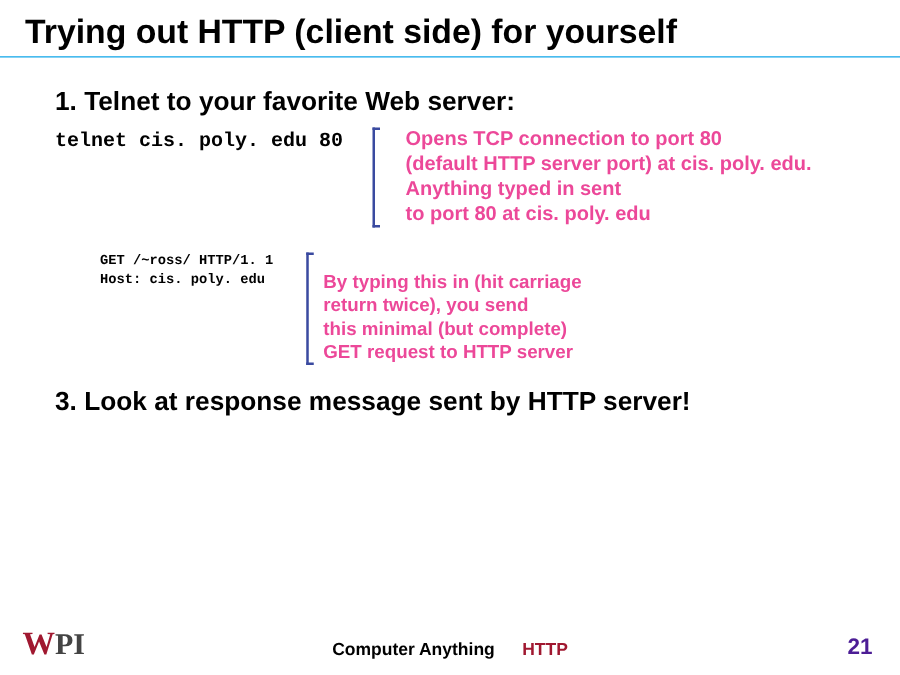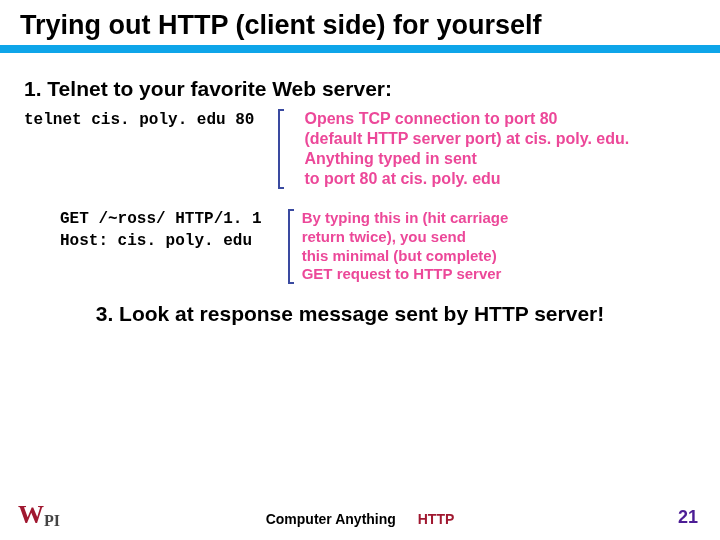--- a/index.html
+++ b/index.html
@@ -6,29 +6,29 @@
   body {
     width: 720px;
     height: 540px;
     background: #ffffff;
     font-family: "Comic Sans MS", cursive, sans-serif;
     position: relative;
     overflow: hidden;
   }
   .title-bar {
     padding: 10px 20px 4px 20px;
-    border-bottom: 8px solid #0ea5e9;
+    border-bottom: 1px solid #0ea5e9;
   }
   .title {
     font-size: 27px;
     font-weight: bold;
     color: #000;
   }
   .content {
-    padding: 24px 44px 0 24px;
+    padding: 24px 44px 0 44px;
   }
   .step {
     font-size: 21px;
     font-weight: bold;
     color: #000;
     margin-bottom: 8px;
   }
   .row1 {
     display: flex;
     align-items: flex-start;
@@ -65,33 +65,32 @@
     color: #ec4899;
     line-height: 1.25;
   }
   .row2 {
     display: flex;
     align-items: flex-start;
     margin: 8px 0 18px 36px;
   }
   .cmd2 {
     font-family: "Courier New", monospace;
-    font-size: 16px;
+    font-size: 11px;
     font-weight: bold;
     color: #000;
     white-space: pre;
     line-height: 1.35;
     flex: 0 0 auto;
   }
   .step3 {
     font-size: 21px;
     font-weight: bold;
     color: #000;
     margin-top: 6px;
-    text-align: center;
   }
   .footer {
     position: absolute;
     bottom: 10px;
     left: 0;
     width: 720px;
     height: 30px;
   }
   .logo {
     position: absolute;
@@ -102,21 +101,21 @@
   }
   .logo-w {
     font-family: Georgia, serif;
     font-size: 26px;
     font-weight: bold;
     color: #a01830;
     letter-spacing: -1px;
   }
   .logo-pi {
     font-family: Georgia, serif;
-    font-size: 16px;
+    font-size: 24px;
     font-weight: bold;
     color: #444;
     margin-left: 1px;
   }
   .footer-center {
     position: absolute;
     left: 0; right: 0;
     text-align: center;
     bottom: 3px;
     font-size: 14px;
@@ -156,21 +155,21 @@
 to port 80 at cis. poly. edu</div>
   </div>
 
 
   <div class="row2">
     <div class="cmd2">GET /~ross/ HTTP/1. 1
 Host: cis. poly. edu</div>
     <div class="bracket-wrap" style="margin-left:22px;">
         <div class="bracket"></div>
       </div>
-    <div class="desc" style="white-space: pre-line; font-size:15px;">By typing this in (hit carriage
+    <div class="desc" style="white-space: pre-line; font-size:15px;margin-top:15px;">By typing this in (hit carriage
 return twice), you send
 this minimal (but complete)
 GET request to HTTP server</div>
   </div>
 
   <div class="step3">3. Look at response message sent by HTTP server!</div>
 
 </div>
 
 <div class="footer">

